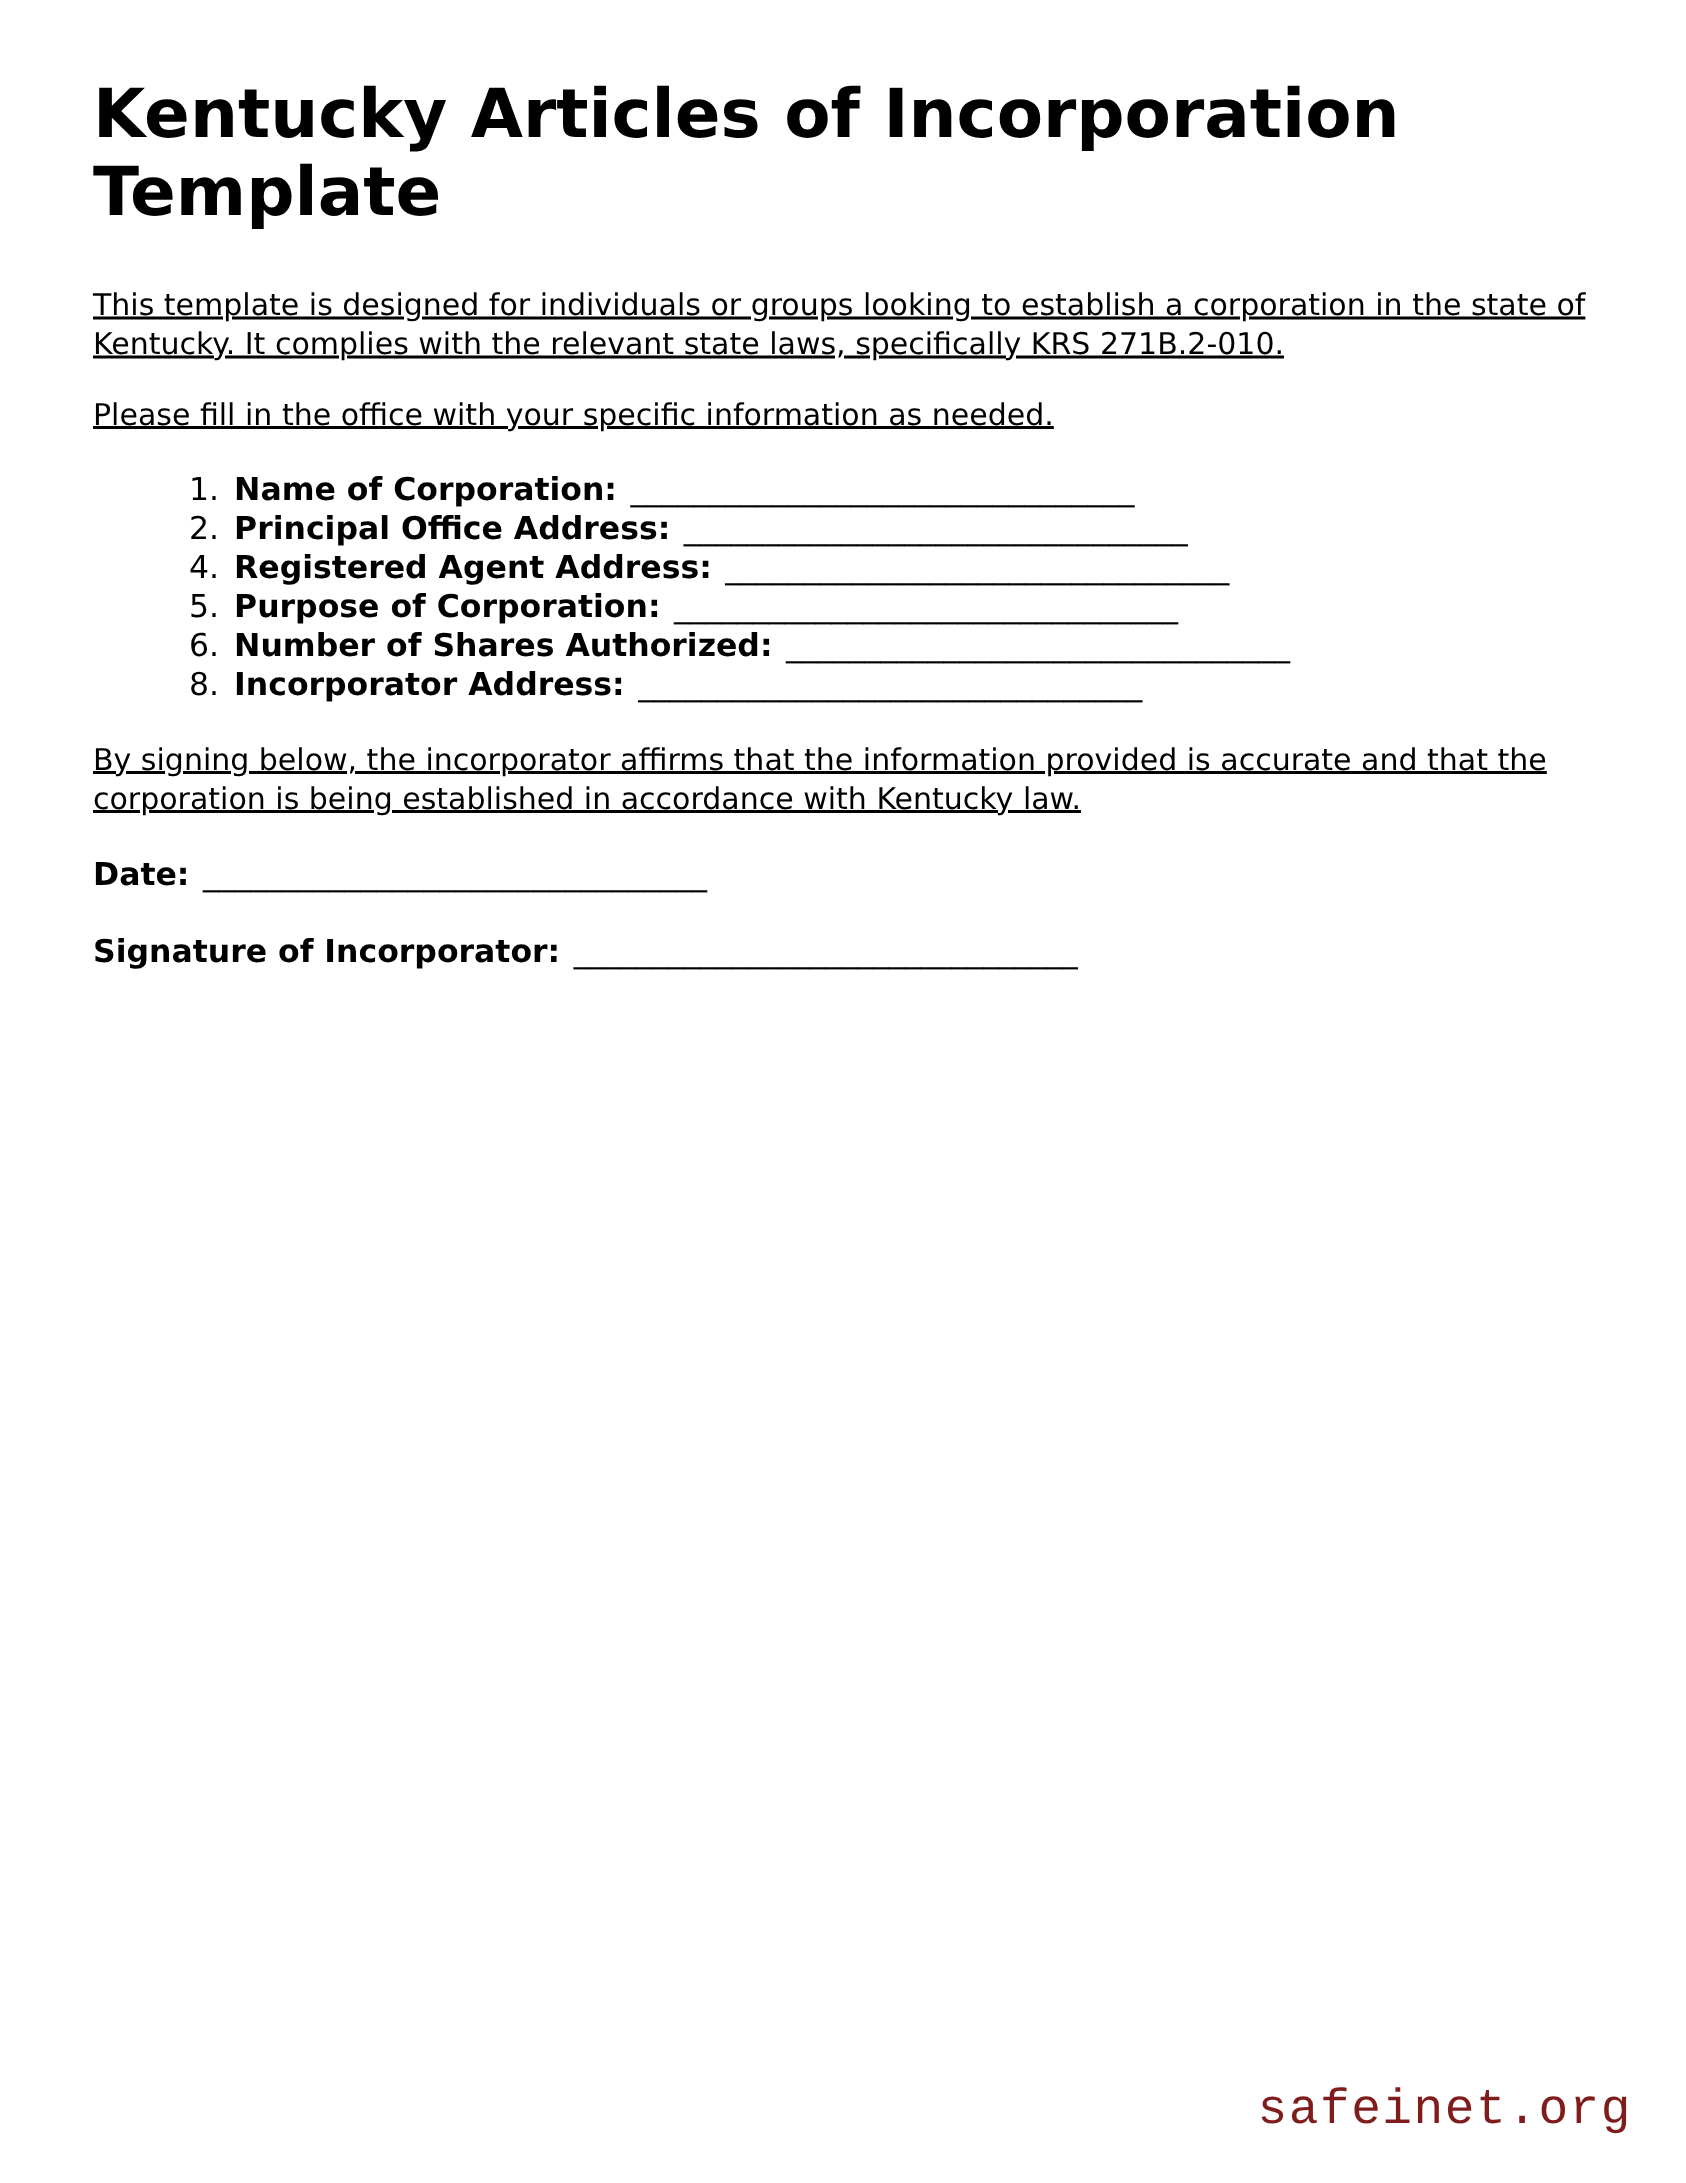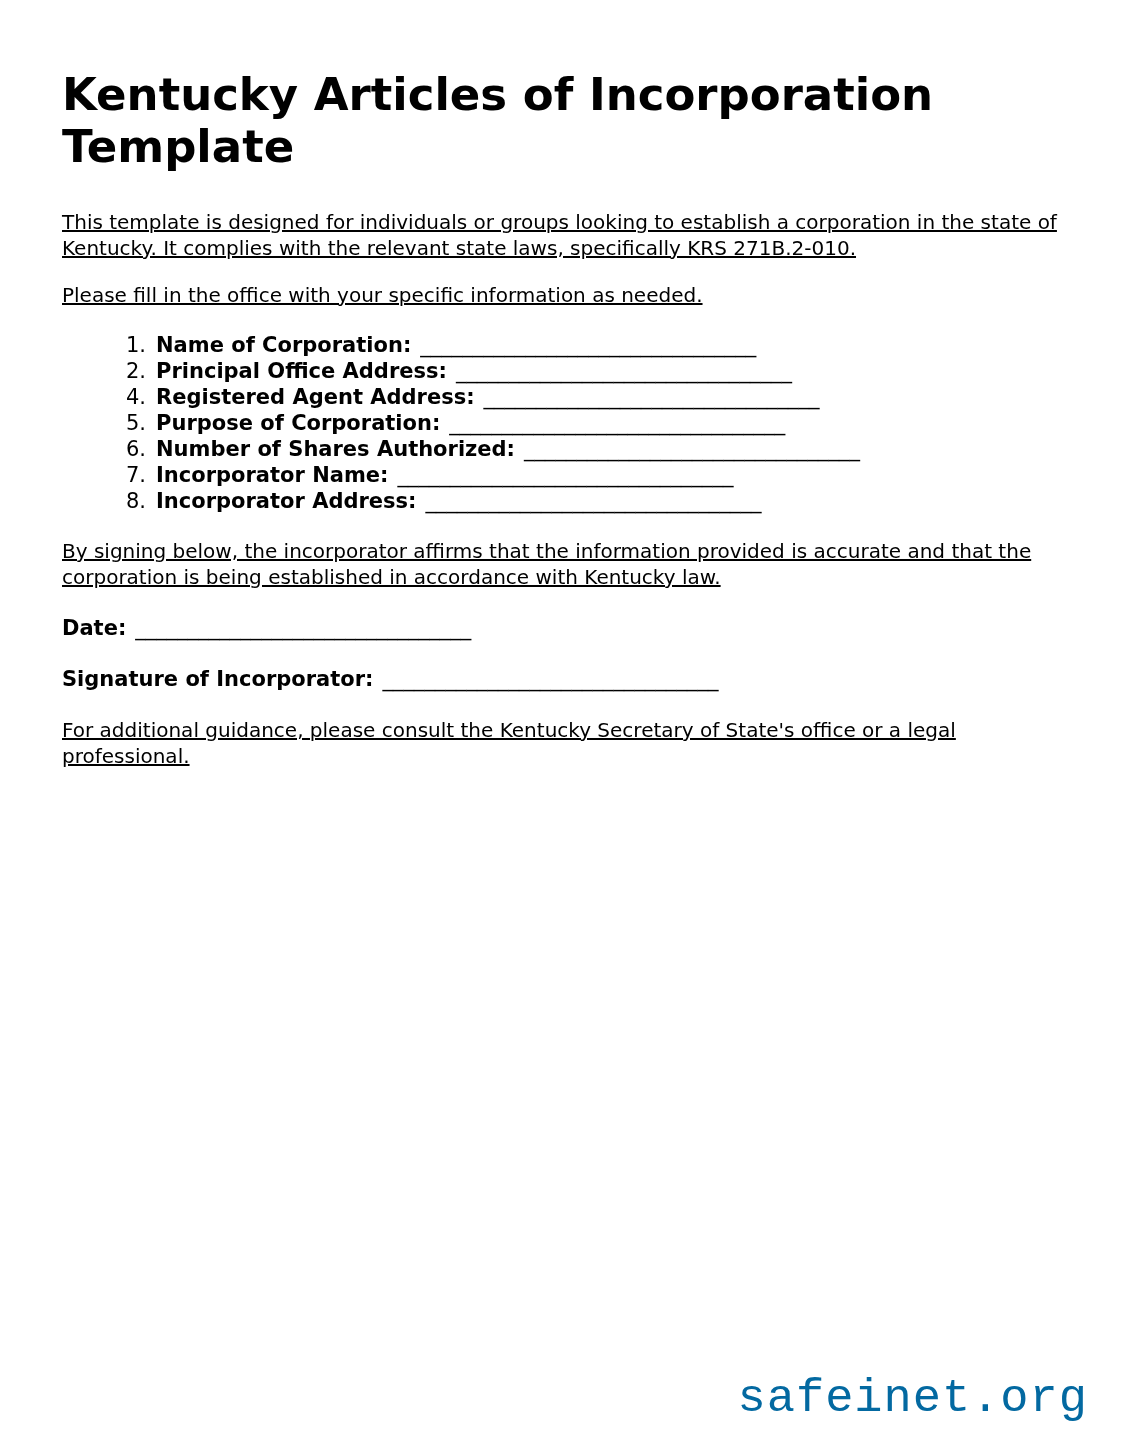--- a/index.html
+++ b/index.html
@@ -6,21 +6,21 @@
     margin: 0;
     padding: 0;
     background: #ffffff;
   }
   .page {
     position: relative;
     width: 1124px;
     height: 1455px;
     background: #ffffff;
     box-sizing: border-box;
-    padding: 69px 60px 0 62px;
+    padding: 50px 60px 0 62px;
     font-family: "DejaVu Sans", "Liberation Sans", sans-serif;
     color: #000000;
     overflow: hidden;
   }
   h1.doc-title {
     margin: 0 0 36px 0;
     font-size: 45px;
     line-height: 52px;
     font-weight: bold;
     letter-spacing: 0;
@@ -59,49 +59,47 @@
     line-height: 26px;
   }
   p.field-line .lbl {
     font-weight: bold;
   }
   .watermark {
     position: absolute;
     right: 36px;
     bottom: 30px;
     font-family: "Liberation Mono", "DejaVu Sans Mono", monospace;
-    font-size: 47px;
-    color: #0369a1;
+    font-size: 33px;
+    color: #7f1d1d;
     letter-spacing: 1px;
   }
 </style>
 </head>
 <body>
 
 <div class="page">
 
   <h1 class="doc-title">Kentucky Articles of Incorporation Template</h1>
 
   <p class="body-text">This template is designed for individuals or groups looking to establish a corporation in the state of Kentucky. It complies with the relevant state laws, specifically KRS 271B.2-010.</p>
 
   <p class="body-text">Please fill in the office with your specific information as needed.</p>
 
   <ul class="fill-list">
     <li><span class="num">1.</span><span class="lbl">Name of Corporation:</span><span class="blank">________________________________</span></li>
     <li><span class="num">2.</span><span class="lbl">Principal Office Address:</span><span class="blank">________________________________</span></li>
     <li><span class="num">4.</span><span class="lbl">Registered Agent Address:</span><span class="blank">________________________________</span></li>
     <li><span class="num">5.</span><span class="lbl">Purpose of Corporation:</span><span class="blank">________________________________</span></li>
     <li><span class="num">6.</span><span class="lbl">Number of Shares Authorized:</span><span class="blank">________________________________</span></li>
-    <li><span class="num">7.</span><span class="lbl">Incorporator Name:</span><span class="blank">________________________________</span></li>
     <li><span class="num">8.</span><span class="lbl">Incorporator Address:</span><span class="blank">________________________________</span></li>
   </ul>
 
   <p class="body-text">By signing below, the incorporator affirms that the information provided is accurate and that the corporation is being established in accordance with Kentucky law.</p>
 
   <p class="field-line"><span class="lbl">Date:</span><span class="blank">________________________________</span></p>
 
   <p class="field-line"><span class="lbl">Signature of Incorporator:</span><span class="blank">________________________________</span></p>
 
-  <p class="body-text">For additional guidance, please consult the Kentucky Secretary of State's office or a legal professional.</p>
 
   <div class="watermark">safeinet.org</div>
 
 </div>
 
 </body></html>

